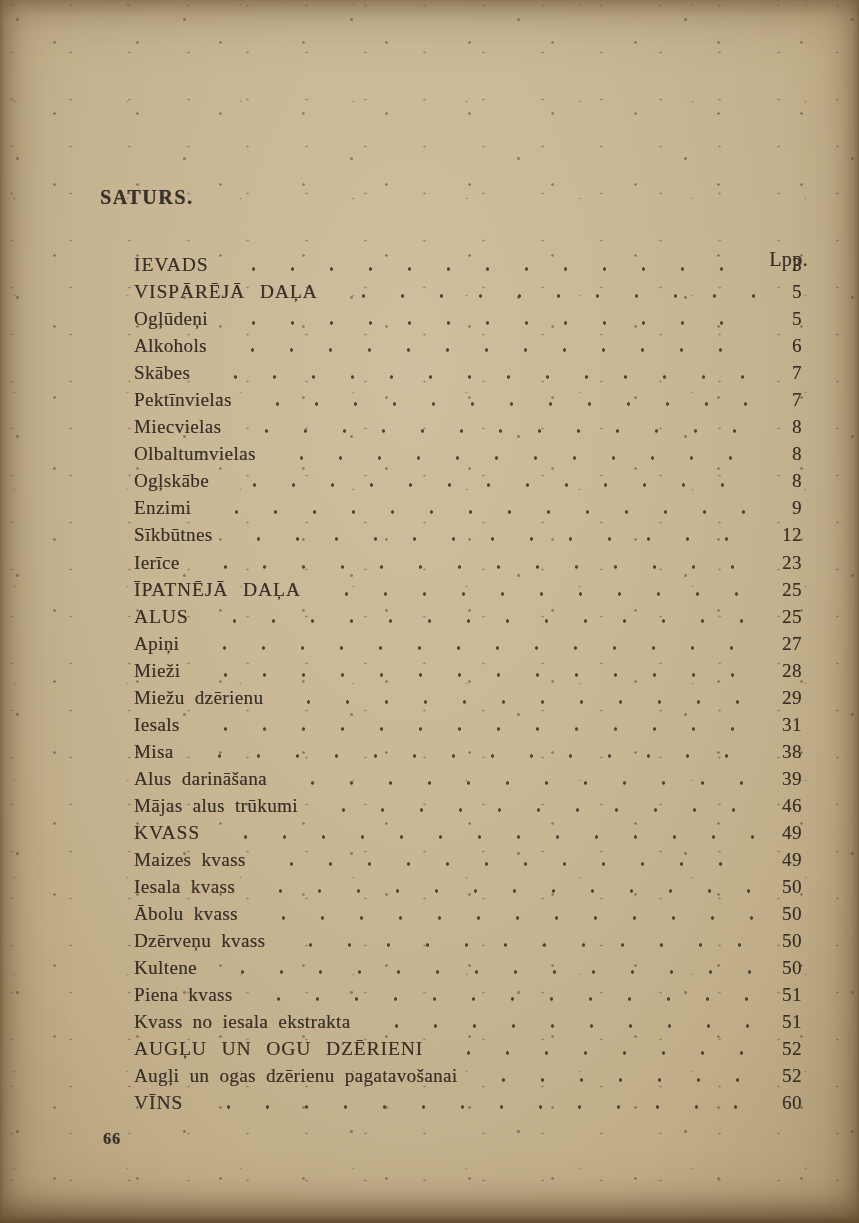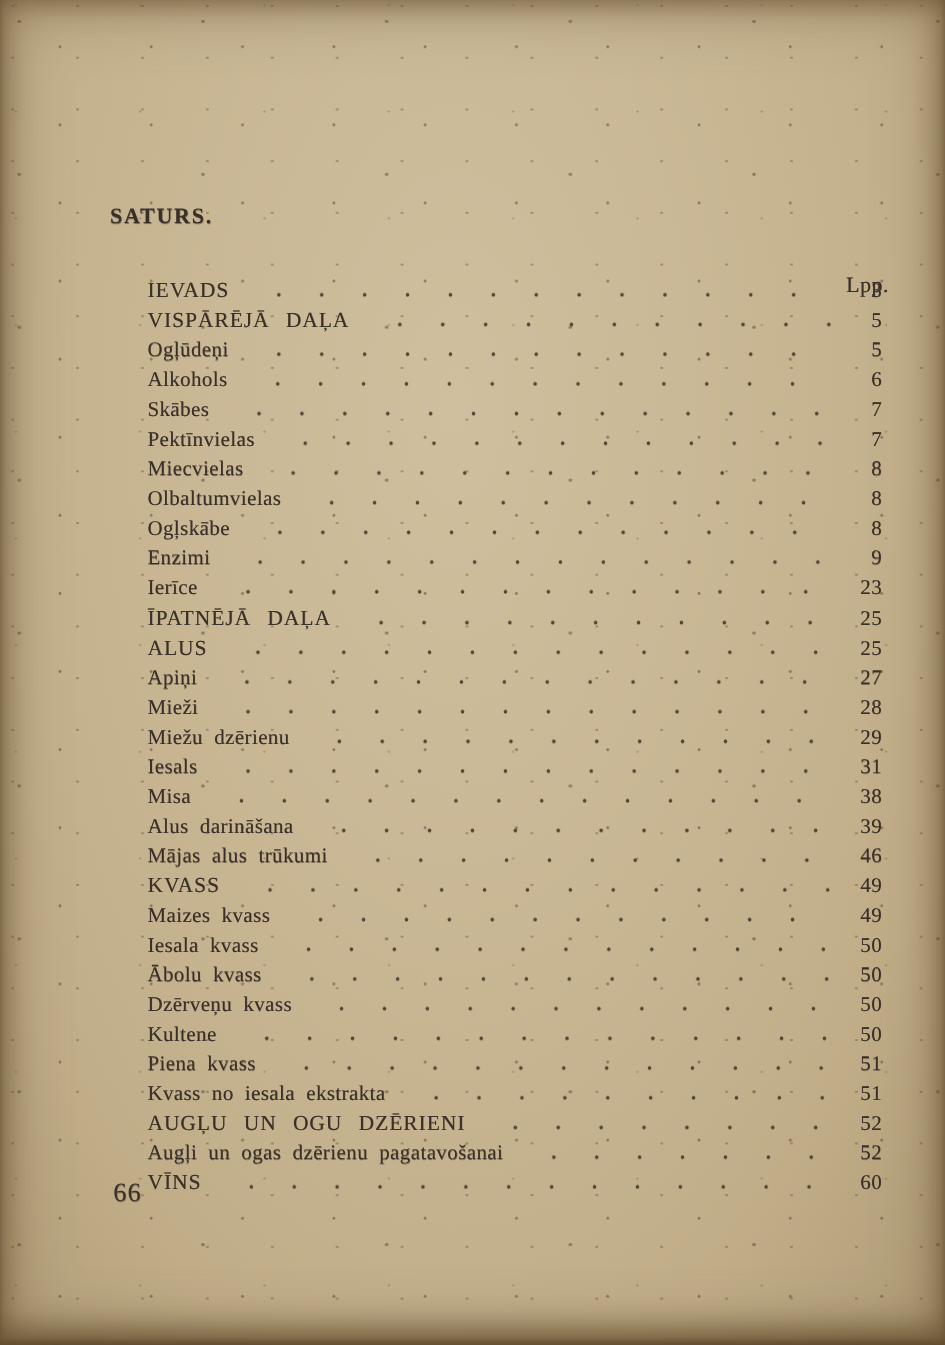--- a/index.html
+++ b/index.html
@@ -62,22 +62,22 @@
   .row.section .label { letter-spacing: 0.9px; word-spacing: 9px; font-size: 19.5px; }
   .row .leader {
     flex: 1; height: 4px; margin: 0 12px 0 18px;
     background-image: radial-gradient(circle, rgba(62,50,38,0.85) 1.4px, transparent 2.0px);
     background-size: 39px 4px;
     background-position: 8px 0px;
     background-repeat: repeat-x;
   }
   .row .pnum { min-width: 34px; text-align: right; letter-spacing: 0.5px; }
   .folio {
-    position: absolute; left: 103px; top: 1072px;
-    font-size: 24px; font-weight: normal; letter-spacing: 1px;
+    position: absolute; left: 103px; top: 1130px;
+    font-size: 16px; font-weight: bold; letter-spacing: 1px;
     color: var(--ink);
     text-shadow: 0.4px 0.4px 0.7px rgba(52,42,32,0.55);
   }
 </style>
 </head>
 <body style="--paper: #c6b28e; --ink: #3a302a;">
 
 <div class="scan">
   <div class="texture"></div>
 
@@ -131,20 +131,25 @@
       <span class="label">Ogļskābe</span>
       <span class="leader"></span>
       <span class="pnum">8</span>
     </div>
       <div class="row" style="">
       <span class="label">Enzimi</span>
       <span class="leader"></span>
       <span class="pnum">9</span>
     </div>
       <div class="row" style="">
+      <span class="label">Sīkbūtnes</span>
+      <span class="leader"></span>
+      <span class="pnum">12</span>
+    </div>
+      <div class="row" style="">
       <span class="label">Ierīce</span>
       <span class="leader"></span>
       <span class="pnum">23</span>
     </div>
       <div class="row section" style="">
       <span class="label">ĪPATNĒJĀ DAĻA</span>
       <span class="leader"></span>
       <span class="pnum">25</span>
     </div>
       <div class="row section" style="">

